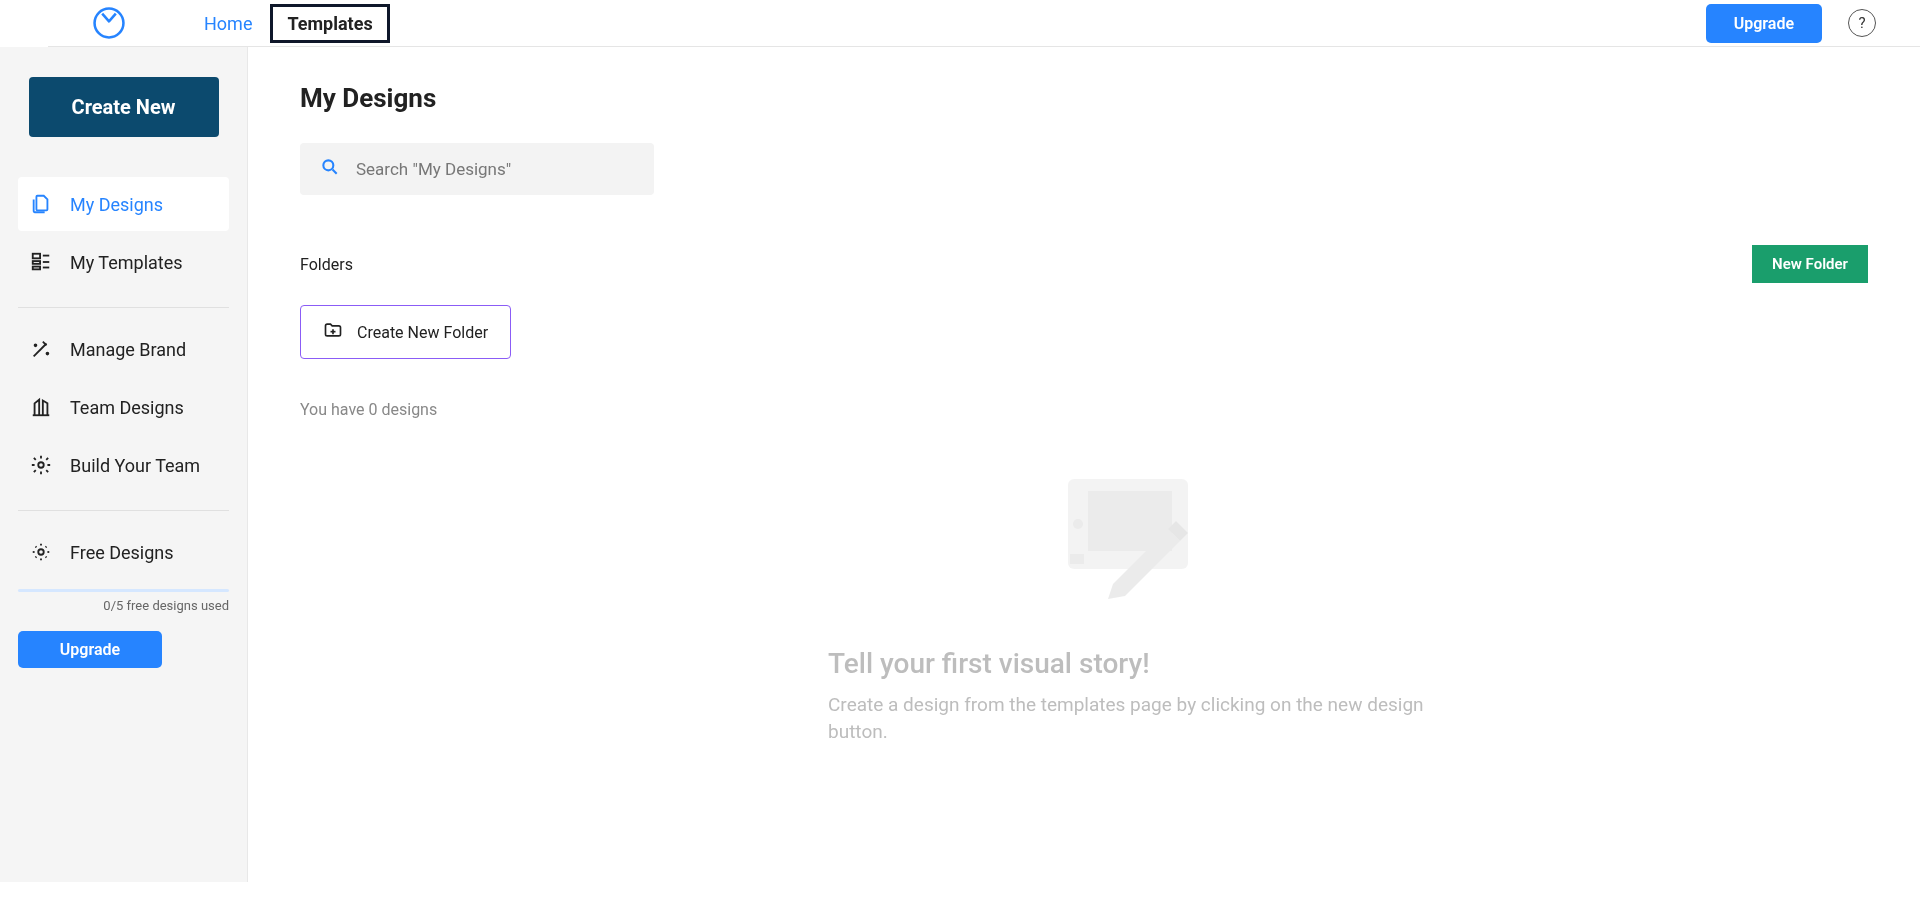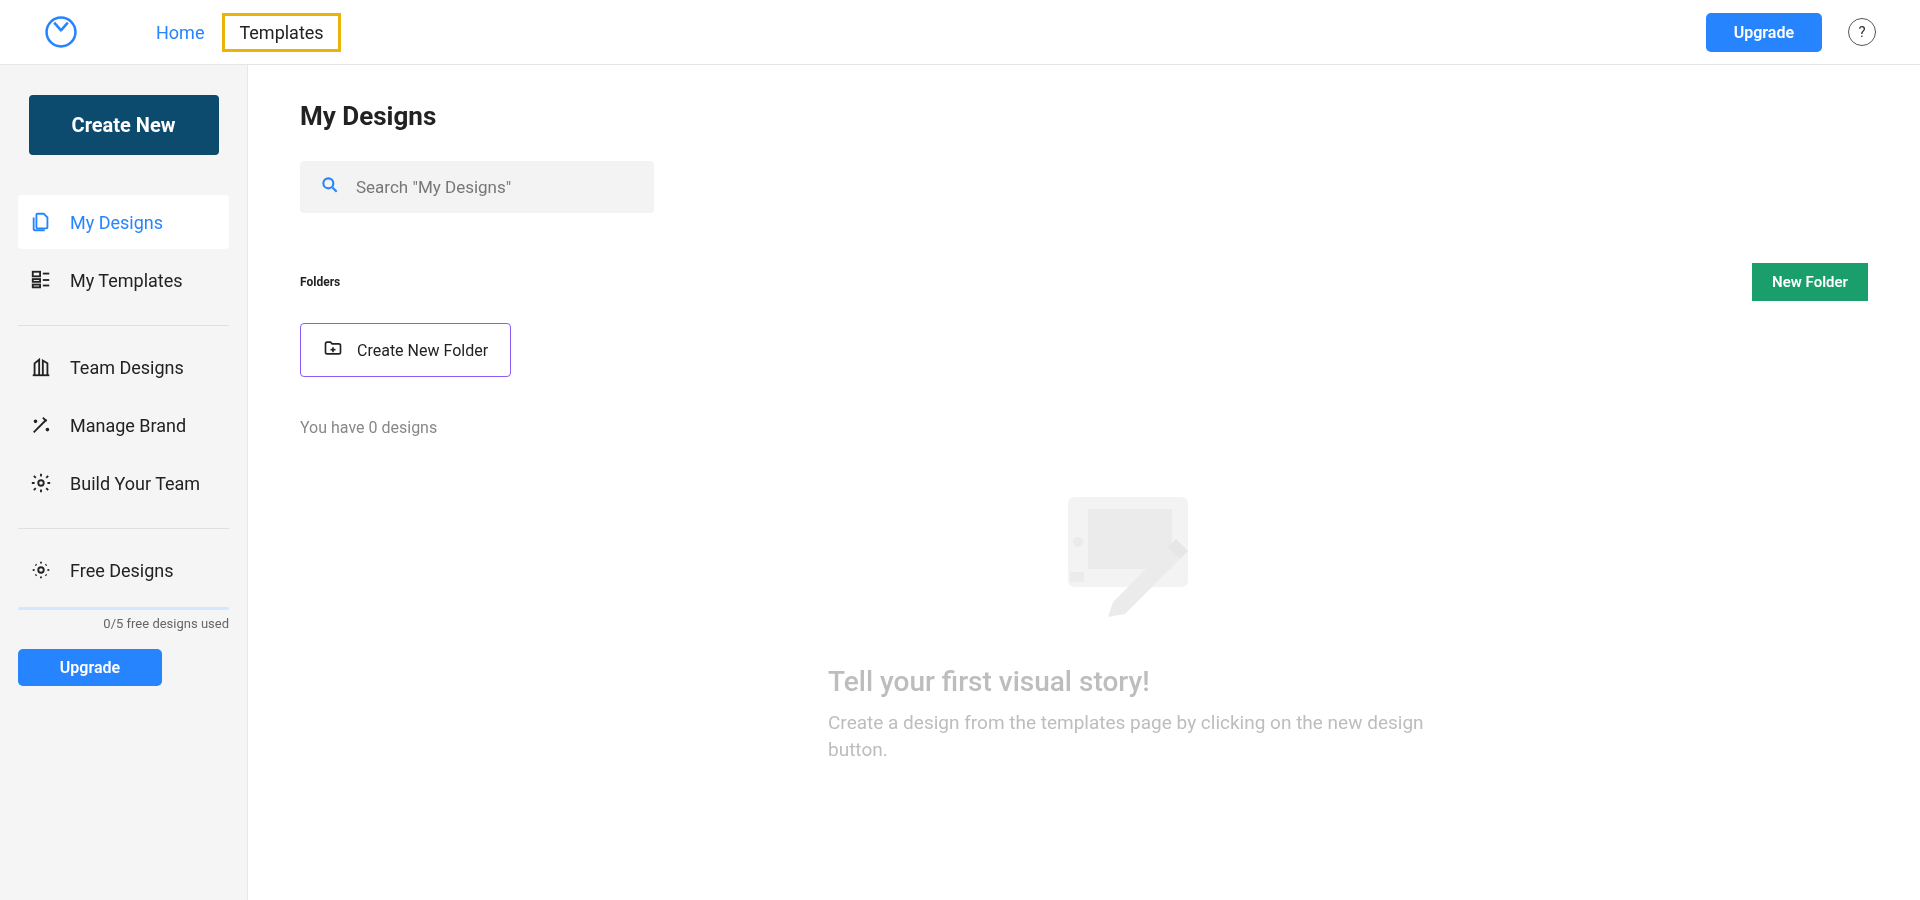--- a/index.html
+++ b/index.html
@@ -1,25 +1,25 @@
 <!DOCTYPE html>
 <html><head>
 <meta charset="utf-8">
 <style>
 * { margin: 0; padding: 0; box-sizing: border-box; font-family: -apple-system, BlinkMacSystemFont, "Segoe UI", Roboto, Helvetica, Arial, sans-serif; }
 body { background: #fff; color: #222; width: 1920px; height: 900px; overflow: hidden; }
 
 
-.header { display: flex; align-items: center; height: 65px; padding: 0 44px; border-bottom: 1px solid #e5e5e5; }
+.header { display: flex; align-items: center; height: 47px; padding: 0 44px; border-bottom: 1px solid #e5e5e5; margin-left: 48px; }
 .logo { width: 34px; height: 34px; margin-right: 60px; display: flex; align-items: center; justify-content: center; }
 .logo svg { width: 34px; height: 34px; }
 .nav { display: flex; align-items: center; gap: 0; }
 .nav-link { font-size: 18px; padding: 8px 18px; cursor: pointer; color: #222; }
 .nav-link.active { color: #2684FF; }
-.nav-link.boxed { border: 3px solid #eab308; padding: 6px 14px; }
+.nav-link.boxed { border: 3px solid #0f172a; padding: 6px 14px; font-weight: bold; }
 .header-spacer { flex: 1; }
 .upgrade-top { background: #2684FF; color: #fff; border: none; font-size: 16px; font-weight: 600; padding: 10px 28px; border-radius: 5px; cursor: pointer; margin-right: 26px; }
 .help-btn { width: 28px; height: 28px; border: 1px solid #555; border-radius: 50%; display: flex; align-items: center; justify-content: center; font-size: 15px; color: #333; cursor: pointer; background: #fff; }
 
 
 .body-area { display: flex; height: calc(900px - 65px); }
 
 
 .sidebar { width: 248px; background: #f5f5f5; border-right: 1px solid #e8e8e8; padding: 24px 18px 0 18px; display: flex; flex-direction: column; }
 .create-new { background: #0c4a6e; color: #fff; border: none; font-size: 20px; font-weight: 700; padding: 18px 0; width: 190px; border-radius: 4px; cursor: pointer; margin: 6px auto 40px auto; display: block; }
@@ -33,21 +33,21 @@
 .free-designs-text { font-size: 13px; color: #666; margin-bottom: 18px; text-align: right; }
 .upgrade-side { background: #2684FF; color: #fff; border: none; font-size: 16px; font-weight: 600; padding: 9px 0; width: 144px; border-radius: 5px; cursor: pointer; }
 
 
 .main { flex: 1; padding: 36px 52px 0 52px; position: relative; }
 .page-title { font-size: 26px; font-weight: 700; margin-bottom: 30px; }
 .search-box { background: #f3f3f3; border-radius: 4px; width: 354px; height: 52px; display: flex; align-items: center; padding: 0 20px; gap: 16px; margin-bottom: 50px; }
 .search-box input { border: none; background: transparent; font-size: 17px; color: #555; outline: none; flex: 1; }
 .search-box input::placeholder { color: #777; }
 .section-row { display: flex; align-items: center; justify-content: space-between; margin-bottom: 22px; }
-.section-title { font-size: 12px; font-weight: 700; }
+.section-title { font-size: 16px; font-weight: 400; }
 .new-folder-btn { background: #1a9e6c; color: #fff; border: none; font-size: 15px; font-weight: 600; padding: 10px 20px; border-radius: 0; cursor: pointer; }
 .create-folder-card { display: inline-flex; align-items: center; gap: 14px; border: 1px solid #8b5cf6; border-radius: 4px; padding: 14px 22px; font-size: 16px; cursor: pointer; margin-bottom: 40px; }
 .designs-sub { font-size: 16px; color: #888; margin-top: 1px; margin-bottom: 40px; }
 .empty-state { display: flex; align-items: center; gap: 48px; margin-top: 20px; margin-left: 88px; flex-direction: column; }
 .empty-illustration { width: 140px; height: 140px; opacity: 0.5; }
 .empty-text h2 { font-size: 28px; color: #bdbdbd; font-weight: 500; margin-bottom: 12px; }
 .empty-text p { font-size: 19px; color: #bdbdbd; max-width: 600px; line-height: 1.4; }
 </style>
 </head>
 <body>
@@ -95,38 +95,38 @@
         </svg>
       </span>
       <span>My Templates</span>
     </div>
 
     <div class="side-divider"></div>
 
     <div class="side-item">
       <span class="icon">
         <svg width="22" height="22" viewBox="0 0 24 24" fill="none" stroke-width="2">
-          <path d="M3 21h18"></path>
-          <path d="M5 21V8l5-4v17"></path>
-          <path d="M14 21V5l5 3v13"></path>
-        </svg>
-      </span>
-      <span>Team Designs</span>
-    </div>
-
-    <div class="side-item">
-      <span class="icon">
-        <svg width="22" height="22" viewBox="0 0 24 24" fill="none" stroke-width="2">
           <path d="M4 20L18 6"></path>
           <path d="M14 4l4 4"></path>
           <circle cx="6" cy="8" r="1"></circle>
           <circle cx="19" cy="17" r="1"></circle>
         </svg>
       </span>
       <span>Manage Brand</span>
+    </div>
+
+    <div class="side-item">
+      <span class="icon">
+        <svg width="22" height="22" viewBox="0 0 24 24" fill="none" stroke-width="2">
+          <path d="M3 21h18"></path>
+          <path d="M5 21V8l5-4v17"></path>
+          <path d="M14 21V5l5 3v13"></path>
+        </svg>
+      </span>
+      <span>Team Designs</span>
     </div>
 
     <div class="side-item">
       <span class="icon">
         <svg width="22" height="22" viewBox="0 0 24 24" fill="none" stroke-width="2">
           <circle cx="12" cy="12" r="3"></circle>
           <path d="M12 2v3M12 19v3M4.2 4.2l2.1 2.1M17.7 17.7l2.1 2.1M2 12h3M19 12h3M4.2 19.8l2.1-2.1M17.7 6.3l2.1-2.1"></path>
         </svg>
       </span>
       <span>Build Your Team</span>

